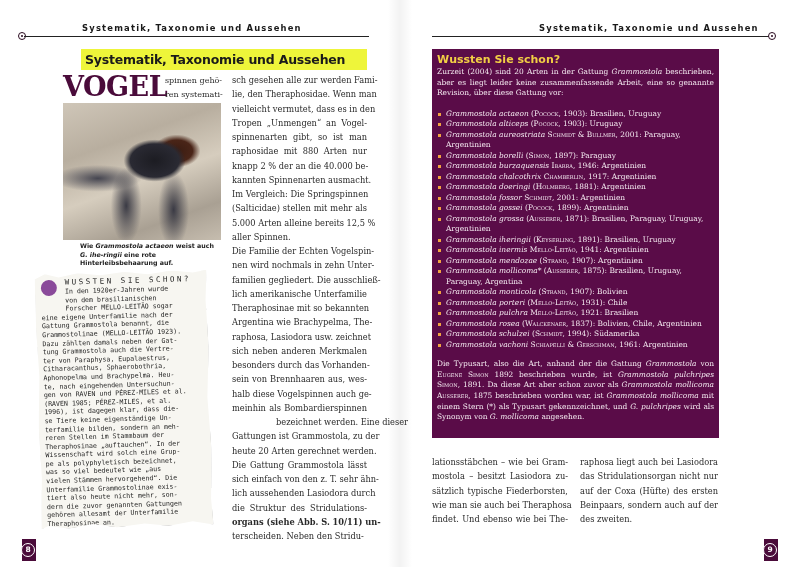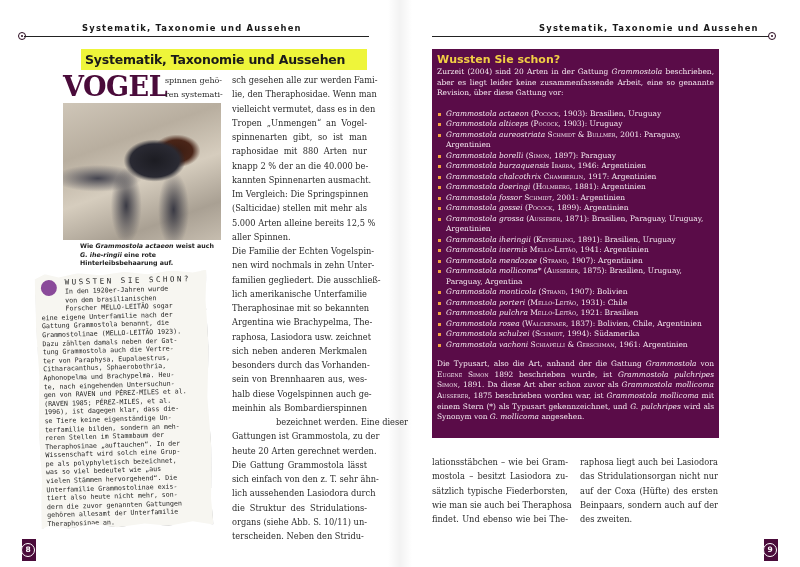--- a/index.html
+++ b/index.html
@@ -84,21 +84,21 @@
     <div style="text-align: justify; text-align-last: justify; white-space: nowrap; overflow: visible;">sein von Brennhaaren aus, wes-</div>
     <div style="text-align: justify; text-align-last: justify; white-space: nowrap; overflow: visible;">halb diese Vogelspinnen auch ge-</div>
     <div style="text-align: justify; text-align-last: justify; white-space: nowrap; overflow: visible;">meinhin als Bombardierspinnen</div>
     <div style="text-align: justify; text-align-last: justify; white-space: nowrap; overflow: visible; margin-left: 44px;">bezeichnet werden. Eine dieser</div>
     <div style="text-align: justify; text-align-last: justify; white-space: nowrap; overflow: visible;">Gattungen ist Grammostola, zu der</div>
     <div style="text-align: justify; text-align-last: justify; white-space: nowrap; overflow: visible;">heute 20 Arten gerechnet werden.</div>
     <div style="text-align: justify; text-align-last: justify; white-space: nowrap; overflow: visible;">Die Gattung Grammostola lässt</div>
     <div style="text-align: justify; text-align-last: justify; white-space: nowrap; overflow: visible;">sich einfach von den z. T. sehr ähn-</div>
     <div style="text-align: justify; text-align-last: justify; white-space: nowrap; overflow: visible;">lich aussehenden Lasiodora durch</div>
     <div style="text-align: justify; text-align-last: justify; white-space: nowrap; overflow: visible;">die Struktur des Stridulations-</div>
-    <div style="text-align: justify; text-align-last: justify; white-space: nowrap; overflow: visible;">organs (siehe Abb. S. 10/11) un-</div>
+    <div style="text-align: justify; text-align-last: justify; white-space: nowrap; overflow: visible; font-weight: bold;">organs (siehe Abb. S. 10/11) un-</div>
     <div style="text-align: justify; text-align-last: left; white-space: nowrap; overflow: visible;">terscheiden. Neben den Stridu-</div>
   </div>
 
 <div class="abs note" style="left:38px;top:272px;width:172px;height:255px;">
   <div class="abs note-bullet" style="left:6px;top:6px;"></div>
   <div class="abs note-head" style="left:30px;top:4px;">WUSSTEN SIE SCHON?</div>
   <div class="abs note-text" id="note-lines" style="left:6px;top:14px;"><div style="padding-left: 24px;">In den 1920er-Jahren wurde</div><div style="padding-left: 24px;">von dem brasilianischen</div><div style="padding-left: 24px;">Forscher MELLO-LEITÃO sogar</div><div>eine eigene Unterfamilie nach der</div><div>Gattung Grammostola benannt, die</div><div>Grammostolinae (MELLO-LEITÃO 1923).</div><div>Dazu zählten damals neben der Gat-</div><div>tung Grammostola auch die Vertre-</div><div>ter von Paraphysa, Eupalaestrus,</div><div>Citharacanthus, Sphaerobothria,</div><div>Aphonopelma und Brachypelma. Heu-</div><div>te, nach eingehenden Untersuchun-</div><div>gen von RAVEN und PÉREZ-MILES et al.</div><div>(RAVEN 1985; PÉREZ-MILES, et al.</div><div>1996), ist dagegen klar, dass die-</div><div>se Tiere keine eigenständige Un-</div><div>terfamilie bilden, sondern an meh-</div><div>reren Stellen im Stammbaum der</div><div>Theraphosinae „auftauchen“. In der</div><div>Wissenschaft wird solch eine Grup-</div><div>pe als polyphyletisch bezeichnet,</div><div>was so viel bedeutet wie „aus</div><div>vielen Stämmen hervorgehend“. Die</div><div>Unterfamilie Grammostolinae exis-</div><div>tiert also heute nicht mehr, son-</div><div>dern die zuvor genannten Gattungen</div><div>gehören allesamt der Unterfamilie</div><div>Theraphosinae an.</div></div>
 </div>
 
 <div class="abs page-num" style="left:22px;top:539px;">

